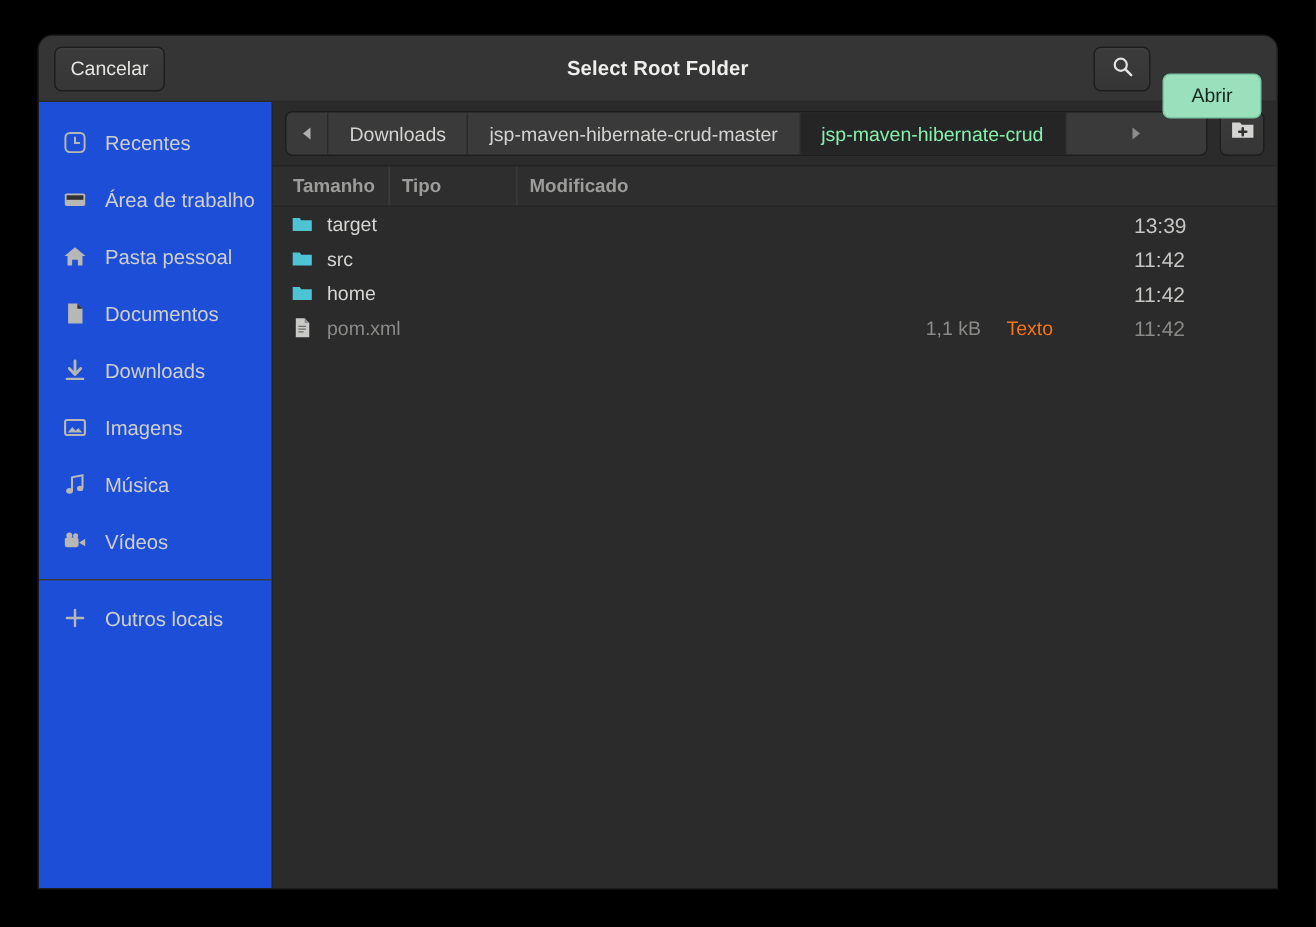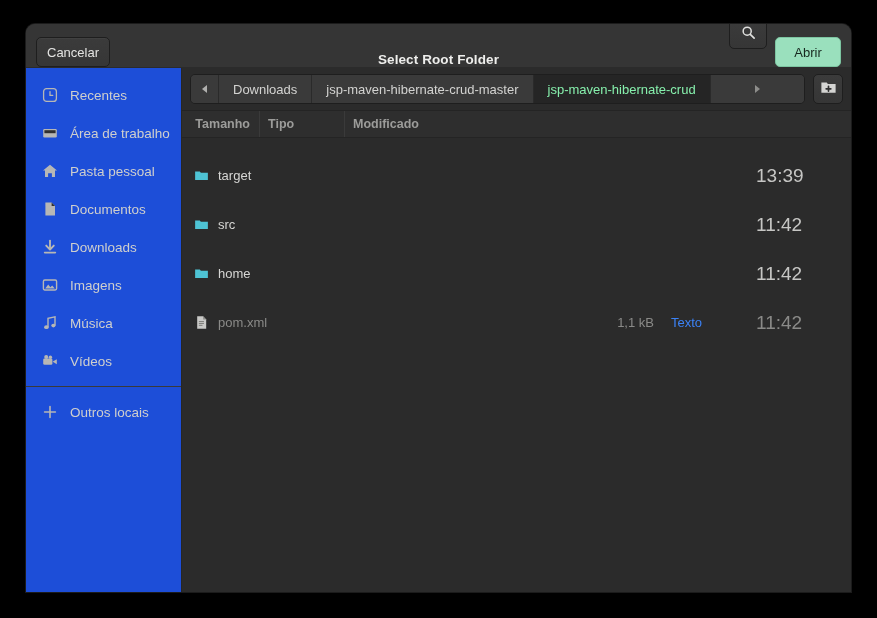--- a/index.html
+++ b/index.html
@@ -24,21 +24,21 @@
   }
 
   
   #headerbar {
     position: relative;
     height: 44px;
     flex: 0 0 44px;
     background: #353535;
     border-bottom: 1px solid #2b2b2b;
     display: flex;
-    align-items: flex-end;
+    align-items: center;
     padding: 0 10px;
   }
   #headerbar .title {
     position: absolute;
     left: 0; right: 0;
     text-align: center;
     font-size: 13.5px;
     font-weight: bold;
     color: #eeeeec;
     letter-spacing: .1px;
@@ -217,37 +217,36 @@
   #filelist {
     flex: 1 1 auto;
     overflow: hidden;
     background: #2b2b2b;
   }
   .frow {
     height: 23px;
     display: flex;
     align-items: center;
     cursor: default;
-    margin-top: 26px;
   }
   .fname {
     flex: 1 1 auto;
     display: flex;
     align-items: center;
     gap: 9px;
     padding-left: 11px;
     font-size: 13px;
     color: #d6d6d4;
     min-width: 0;
   }
   .fname.dim { color: #8a8a88; }
   .ficon { width: 16px; height: 16px; flex: 0 0 16px; display: flex; align-items: center; justify-content: center; }
   .fsize { width: 78px; flex: 0 0 78px; text-align: right; padding-right: 9px; font-size: 13px; color: #8a8a88; }
-  .ftype { width: 85px; flex: 0 0 85px; font-size: 13px; color: #3b82f6; padding-left: 8px; }
-  .fmod  { width: 103px; flex: 0 0 103px; font-size: 19px; color: #c6c6c4; padding-left: 8px; }
+  .ftype { width: 85px; flex: 0 0 85px; font-size: 13px; color: #f97316; padding-left: 8px; }
+  .fmod  { width: 103px; flex: 0 0 103px; font-size: 14px; color: #c6c6c4; padding-left: 8px; }
   .fmod.dim { color: #8a8a88; }
 </style>
 </head>
 <body>
 
 <div id="dialog">
 
   <div id="headerbar">
     <div class="hbtn" id="cancel-btn">
       <span>Cancelar</span>

